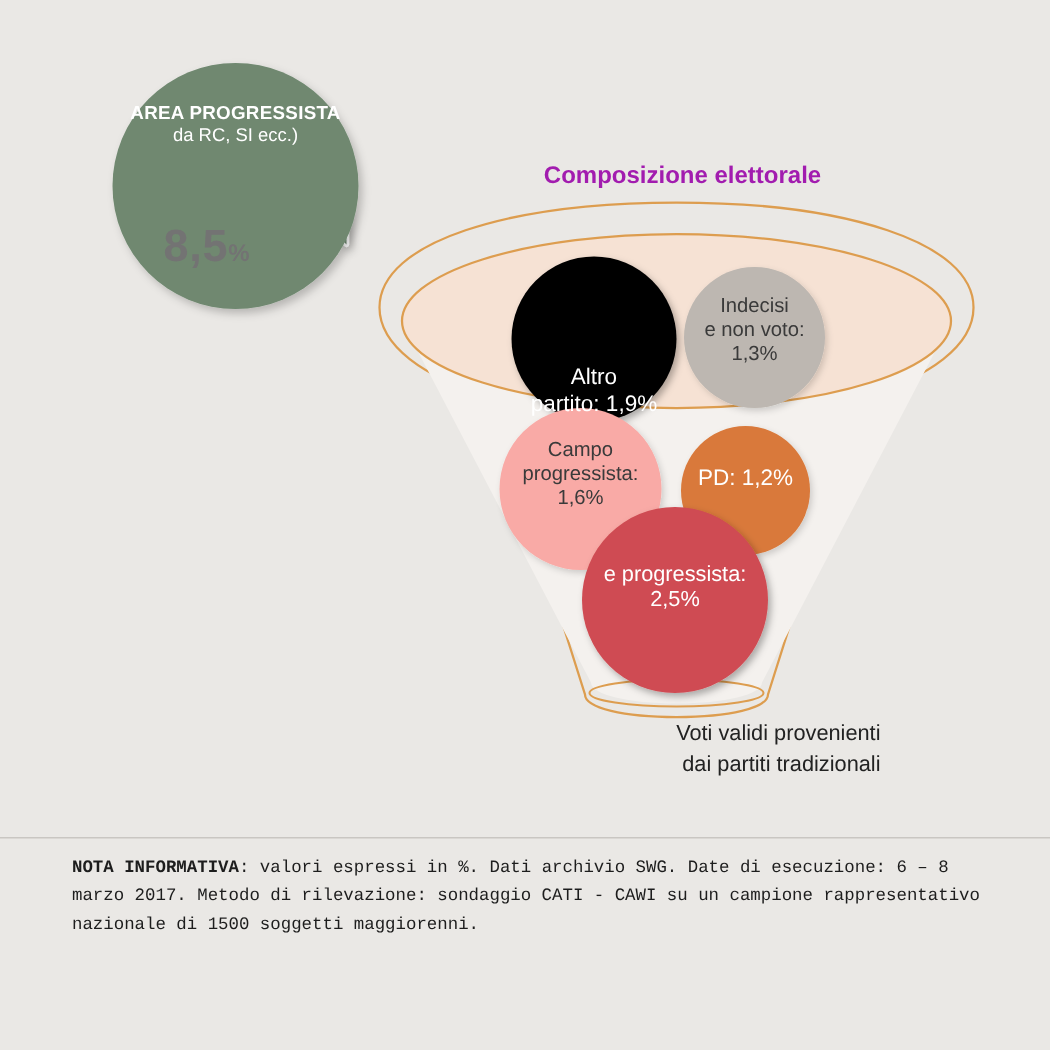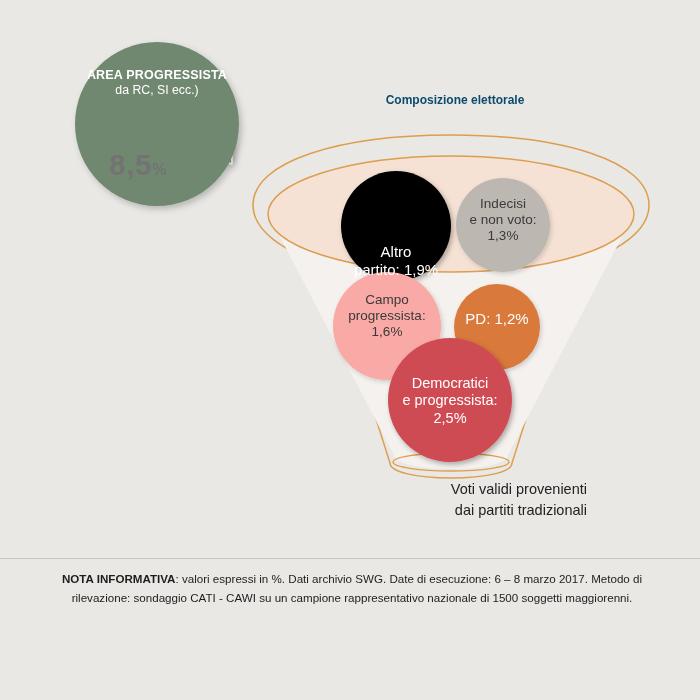--- a/index.html
+++ b/index.html
@@ -59,26 +59,26 @@
     letter-spacing: 0.5px;
   }
   .badge-value .pct {
     font-size: 16px;
     font-weight: bold;
   }
   
   .main-title {
     position: absolute;
     left: 300px;
-    top: 93px;
+    top: 109px;
     width: 310px;
     text-align: center;
-    font-size: 12px;
-    font-weight: bold;
-    color: #0c4a6e;
+    font-size: 16px;
+    font-weight: bold;
+    color: #a21caf;
   }
   
   .bubble-label {
     position: absolute;
     text-align: center;
     line-height: 1.2;
     pointer-events: none;
   }
   .lbl-altro {
     left: 333px; top: 203px; width: 126px;
@@ -121,21 +121,22 @@
     background: #c9c6c2;
   }
   .footer-note {
     position: absolute;
     left: 48px;
     top: 570px;
     width: 608px;
     font-size: 11.6px;
     color: #1d1d1d;
     line-height: 1.62;
-    text-align: center;
+    text-align: left;
+    font-family: Liberation Mono, monospace;
   }
   .footer-note b { font-weight: bold; }
 </style>
 </head>
 <body>
 
 <div id="stage">
 
   <svg class="svg-layer" viewBox="0 0 700 700">
     <defs>
@@ -239,21 +240,20 @@
     <div>Campo</div>
     <div>progressista:</div>
     <div>1,6%</div>
   </div>
 
   <div class="bubble-label lbl-pd">
     <div>PD: 1,2%</div>
   </div>
 
   <div class="bubble-label lbl-dem">
-    <div>Democratici</div>
     <div>e progressista:</div>
     <div>2,5%</div>
   </div>
 
   <div class="funnel-caption">
     <div>Voti validi provenienti</div>
     <div>dai partiti tradizionali</div>
   </div>
 
   <div class="footer-rule"></div>

